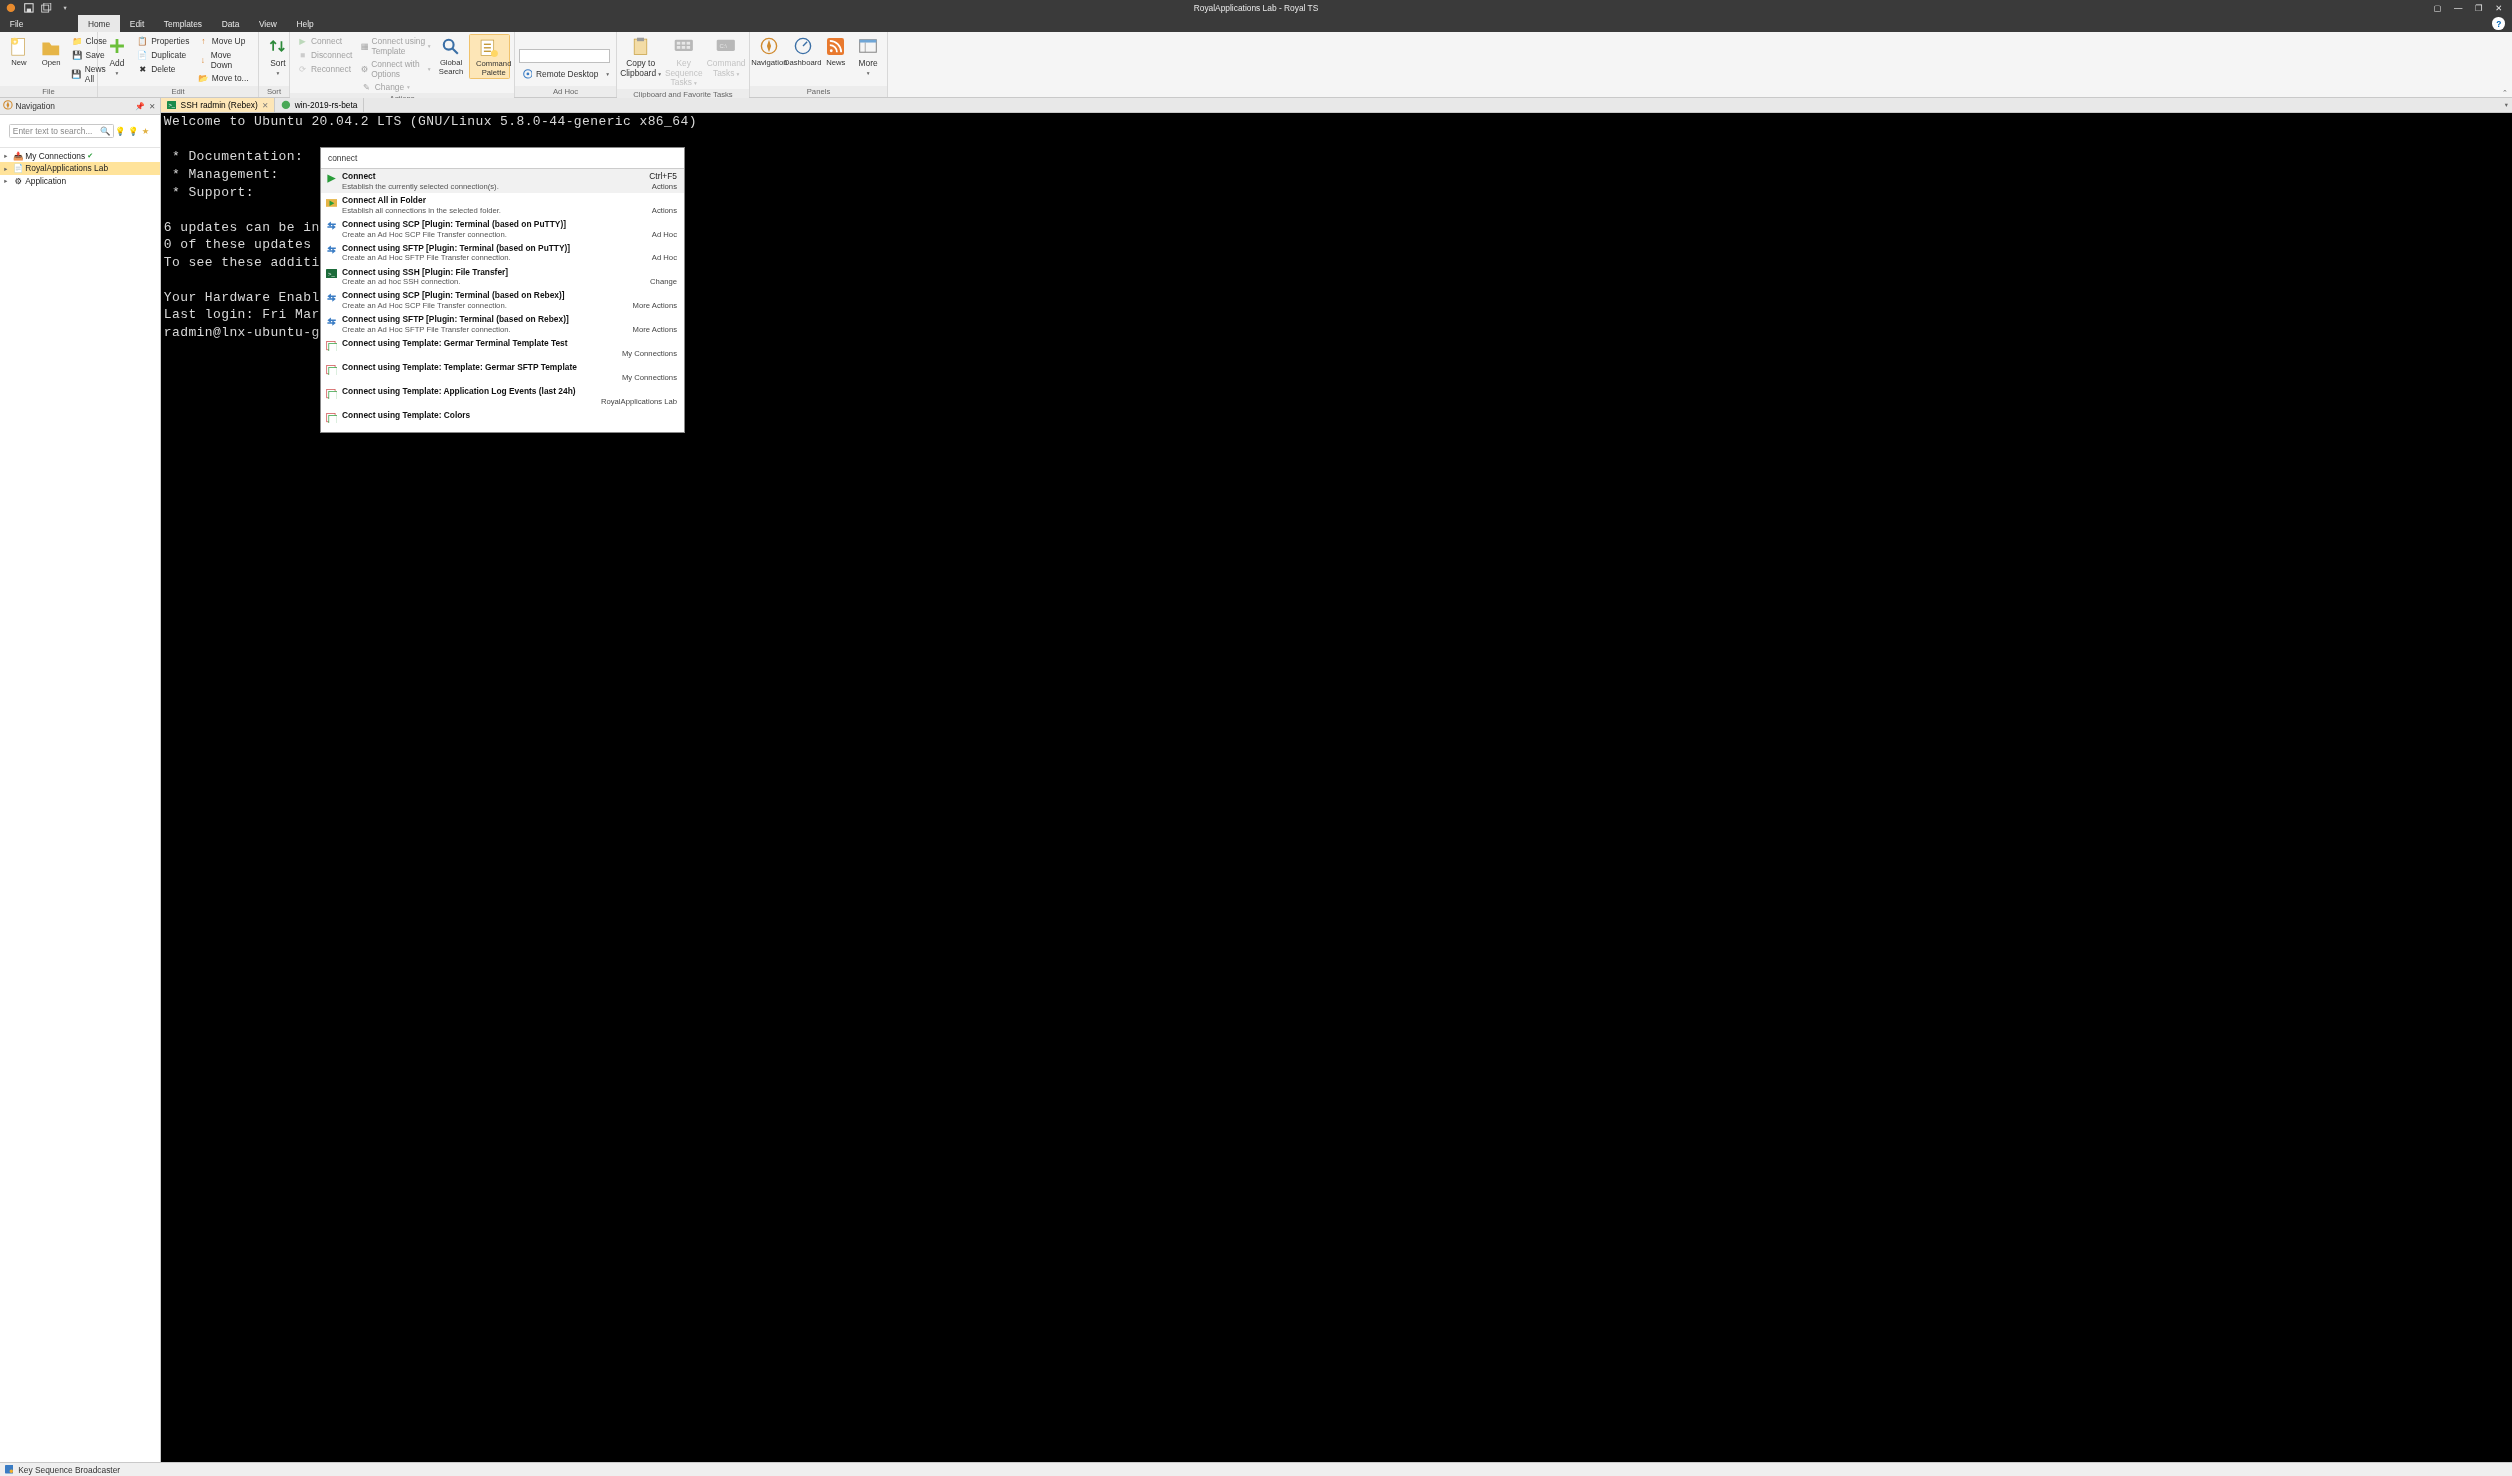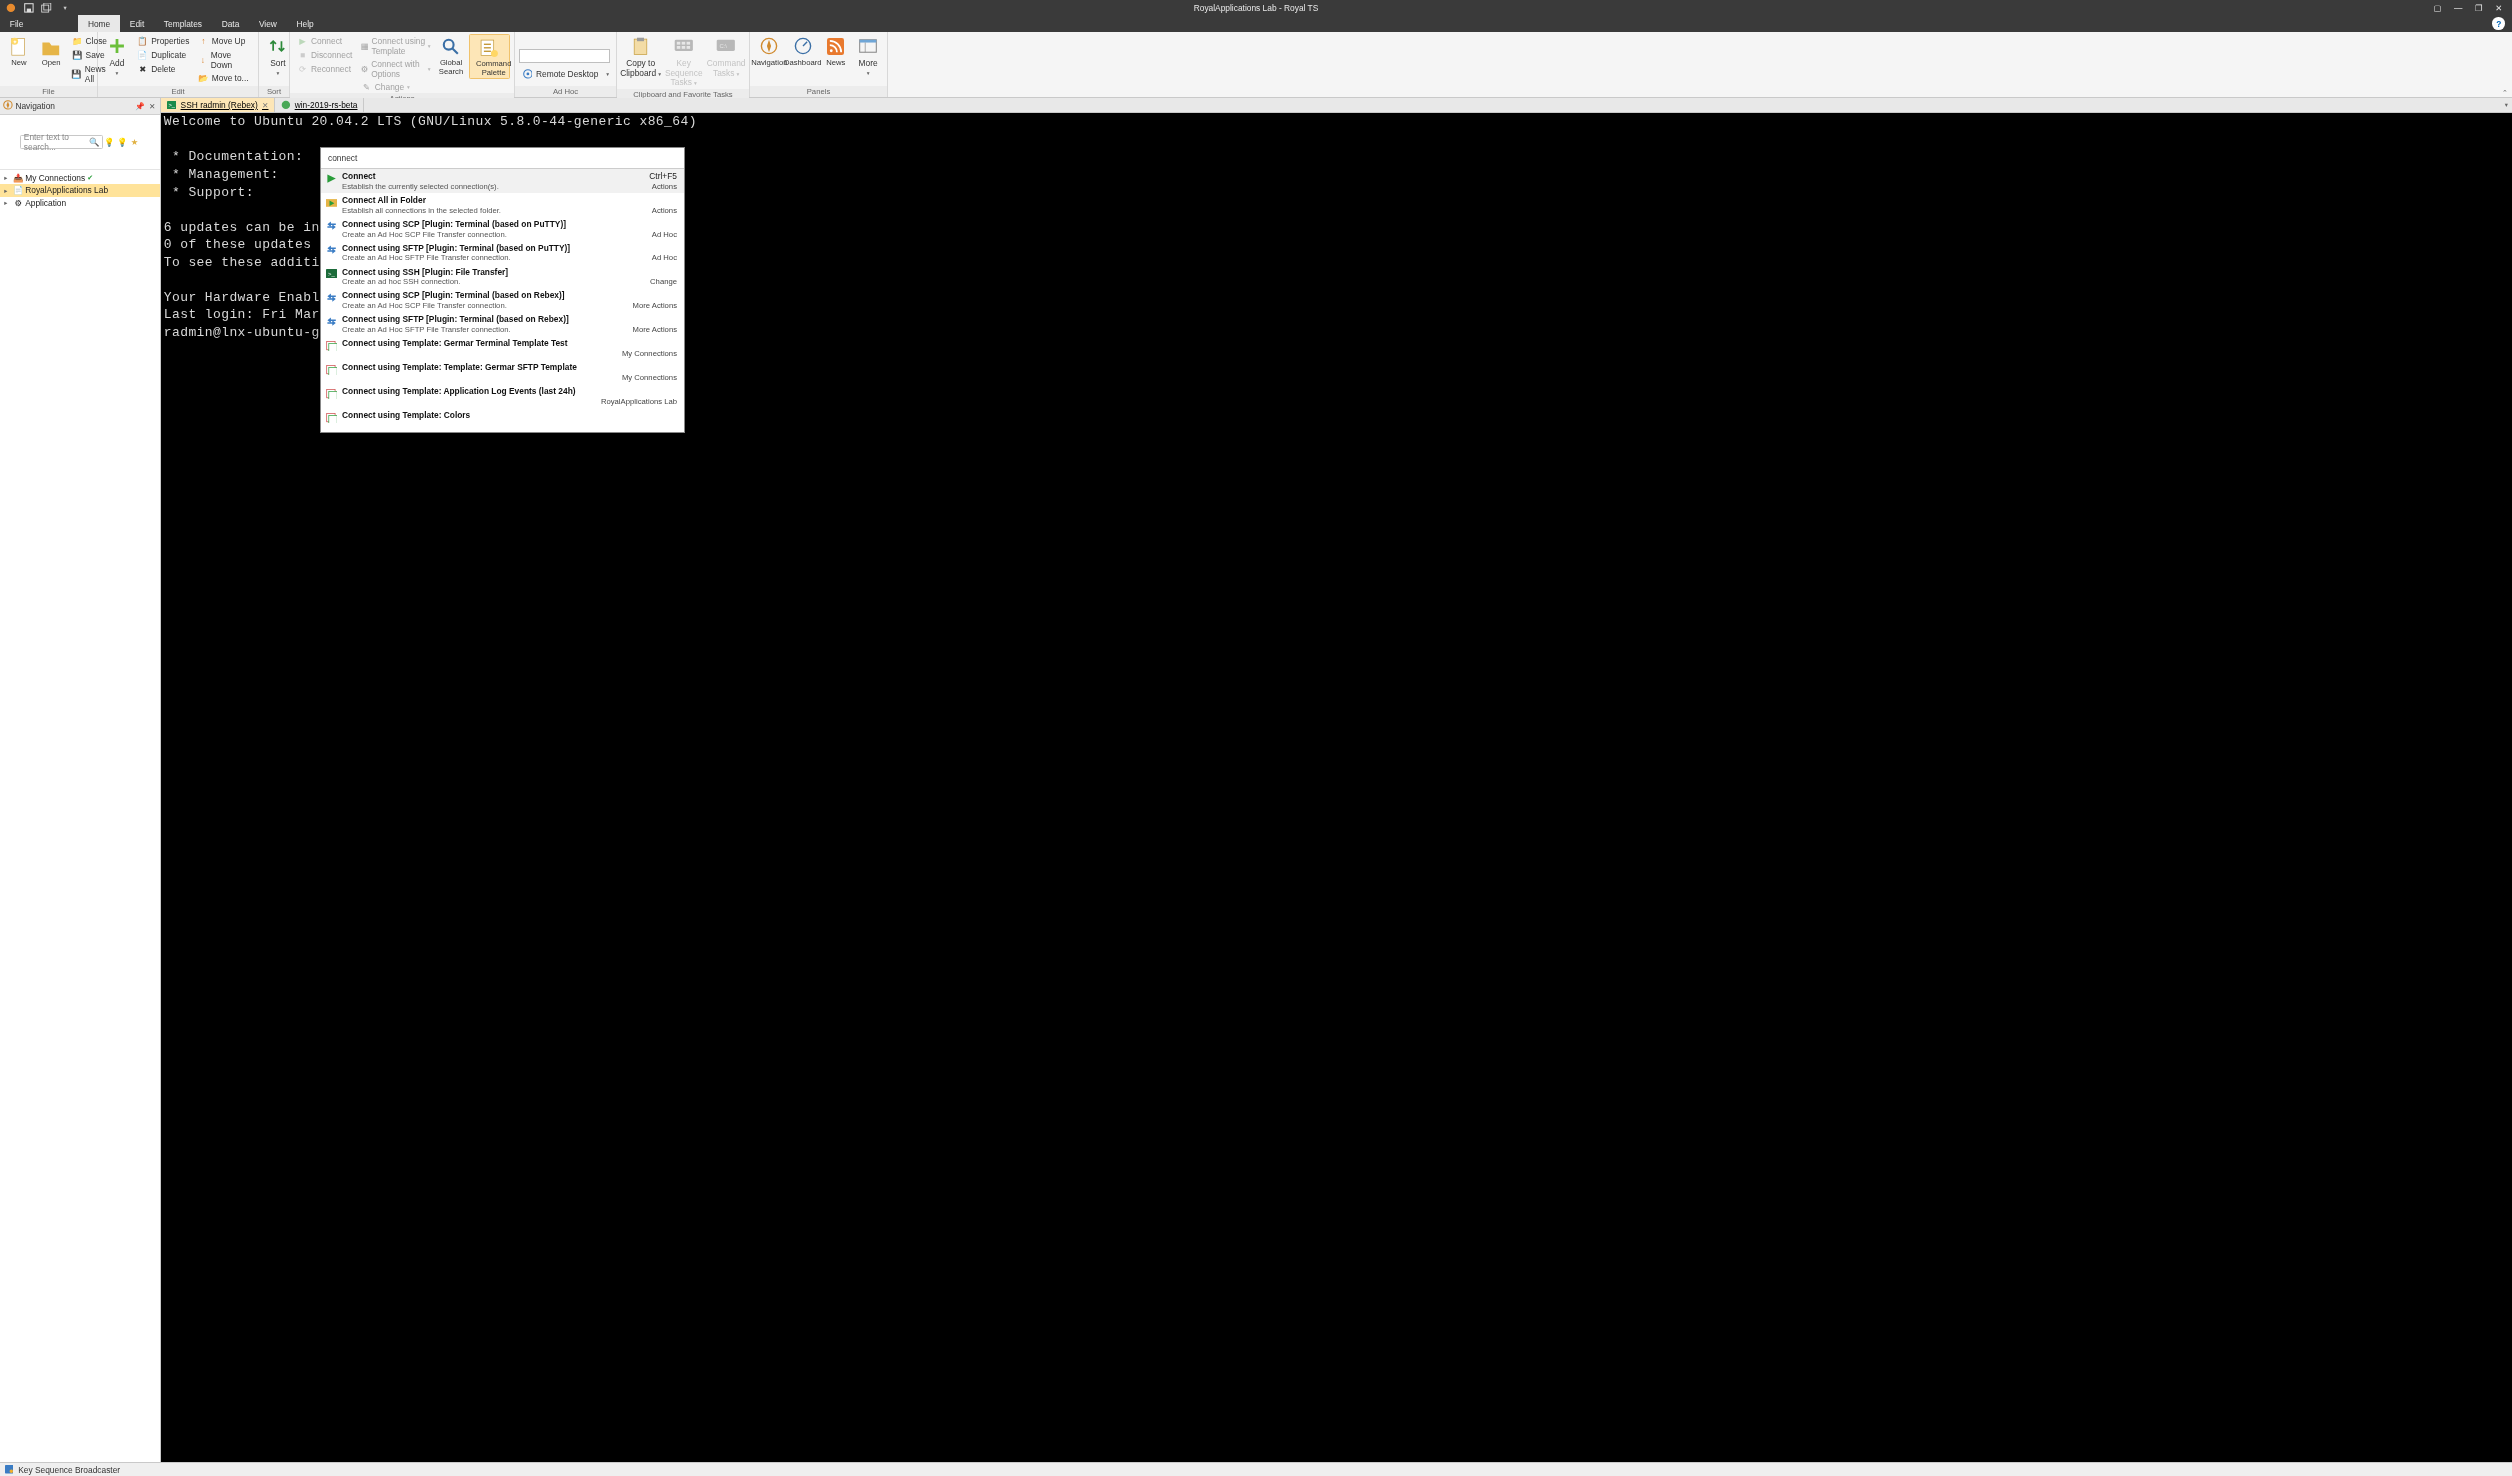--- a/index.html
+++ b/index.html
@@ -36,32 +36,32 @@
 .ribbon-expand { position:absolute; right:4.2px; bottom:0; font-size:7px; color:#666; }
 
 
 .workspace { position: absolute; top: 98px; bottom: 14px; left: 0; right: 0; display: flex; }
 
 
 .nav-panel { width: 161px; background: #fff; border-right: 0.7px solid #c9c9c9; display: flex; flex-direction: column; }
 .nav-header { height: 17px; background: #eaeaea; display: flex; align-items: center; padding: 0 2.8px; gap: 2.8px; border-bottom: 0.7px solid #d0d0d0; }
 .nav-header .nav-title { flex:1; display:flex; align-items:center; gap:2.8px; font-size:8.4px; color:#333;}
 .nav-header .pin, .nav-header .close { width:9.8px; text-align:center; color:#555; font-size:7.7px; }
-.nav-search-row { display:flex; align-items:center; padding:20px; gap:1px; border-bottom:0.7px solid #e4e4e4; }
+.nav-search-row { display:flex; align-items:center; padding:9px; gap:1px; border-bottom:0.7px solid #e4e4e4; }
 .nav-search { flex:1; height:14px; border:0.7px solid #c8c8c8; border-radius:1.4px; display:flex; align-items:center; padding:0 2.8px; font-size:7.7px; color:#888; position:relative; }
 .nav-search .mag { position:absolute; right:2.8px; color:#666; }
 .bulb { width:11.2px; height:11.2px; display:inline-flex;align-items:center;justify-content:center; }
 .tree { padding: 1.4px 0; overflow:auto; }
 .tree-item { display:flex; align-items:center; height:12.6px; font-size:8.4px; color:#222; padding-left:4.2px; gap:2.1px; }
 .tree-item .exp { width:7px; color:#666; font-size:6.3px; }
 .tree-item.selected { background:#ffe39a; }
 .tree-item .tic { width:9.8px; height:9.8px; display:inline-flex; align-items:center; justify-content:center; }
 
 
-.content-area { flex:1; position:relative; background:#c4b5fd;text-decoration:underline; }
+.content-area { flex:1; position:relative; background:#c4b5fd; }
 .tabstrip { height:15.4px; background:#e8e8e8; display:flex; align-items:stretch; border-bottom:0.7px solid #c9c9c9; position:relative; }
 .doc-tab { display:flex; align-items:center; gap:4.2px; padding:0 5.6px; font-size:8.4px; border-right:0.7px solid #c9c9c9; }
 .doc-tab.active { background:#fde6b7; }
 .doc-tab .close { color:#777; font-size:7.7px; }
 .doc-tab .tic { width:9.8px; height:9.8px; display:inline-flex; align-items:center; justify-content:center; }
 .tabstrip .drop { position:absolute; right:4.2px; top:2.8px; font-size:6.3px; color:#666; }
 
 
 .terminal { position:absolute; top:15.4px; left:0; right:0; bottom:0; background:#000; padding:0 2.8px; }
 .terminal pre { font-family: "Consolas","Courier New",monospace; font-size:13px; letter-spacing:0.4px; color:#d8d8d8; line-height:1.35; white-space:pre; }

